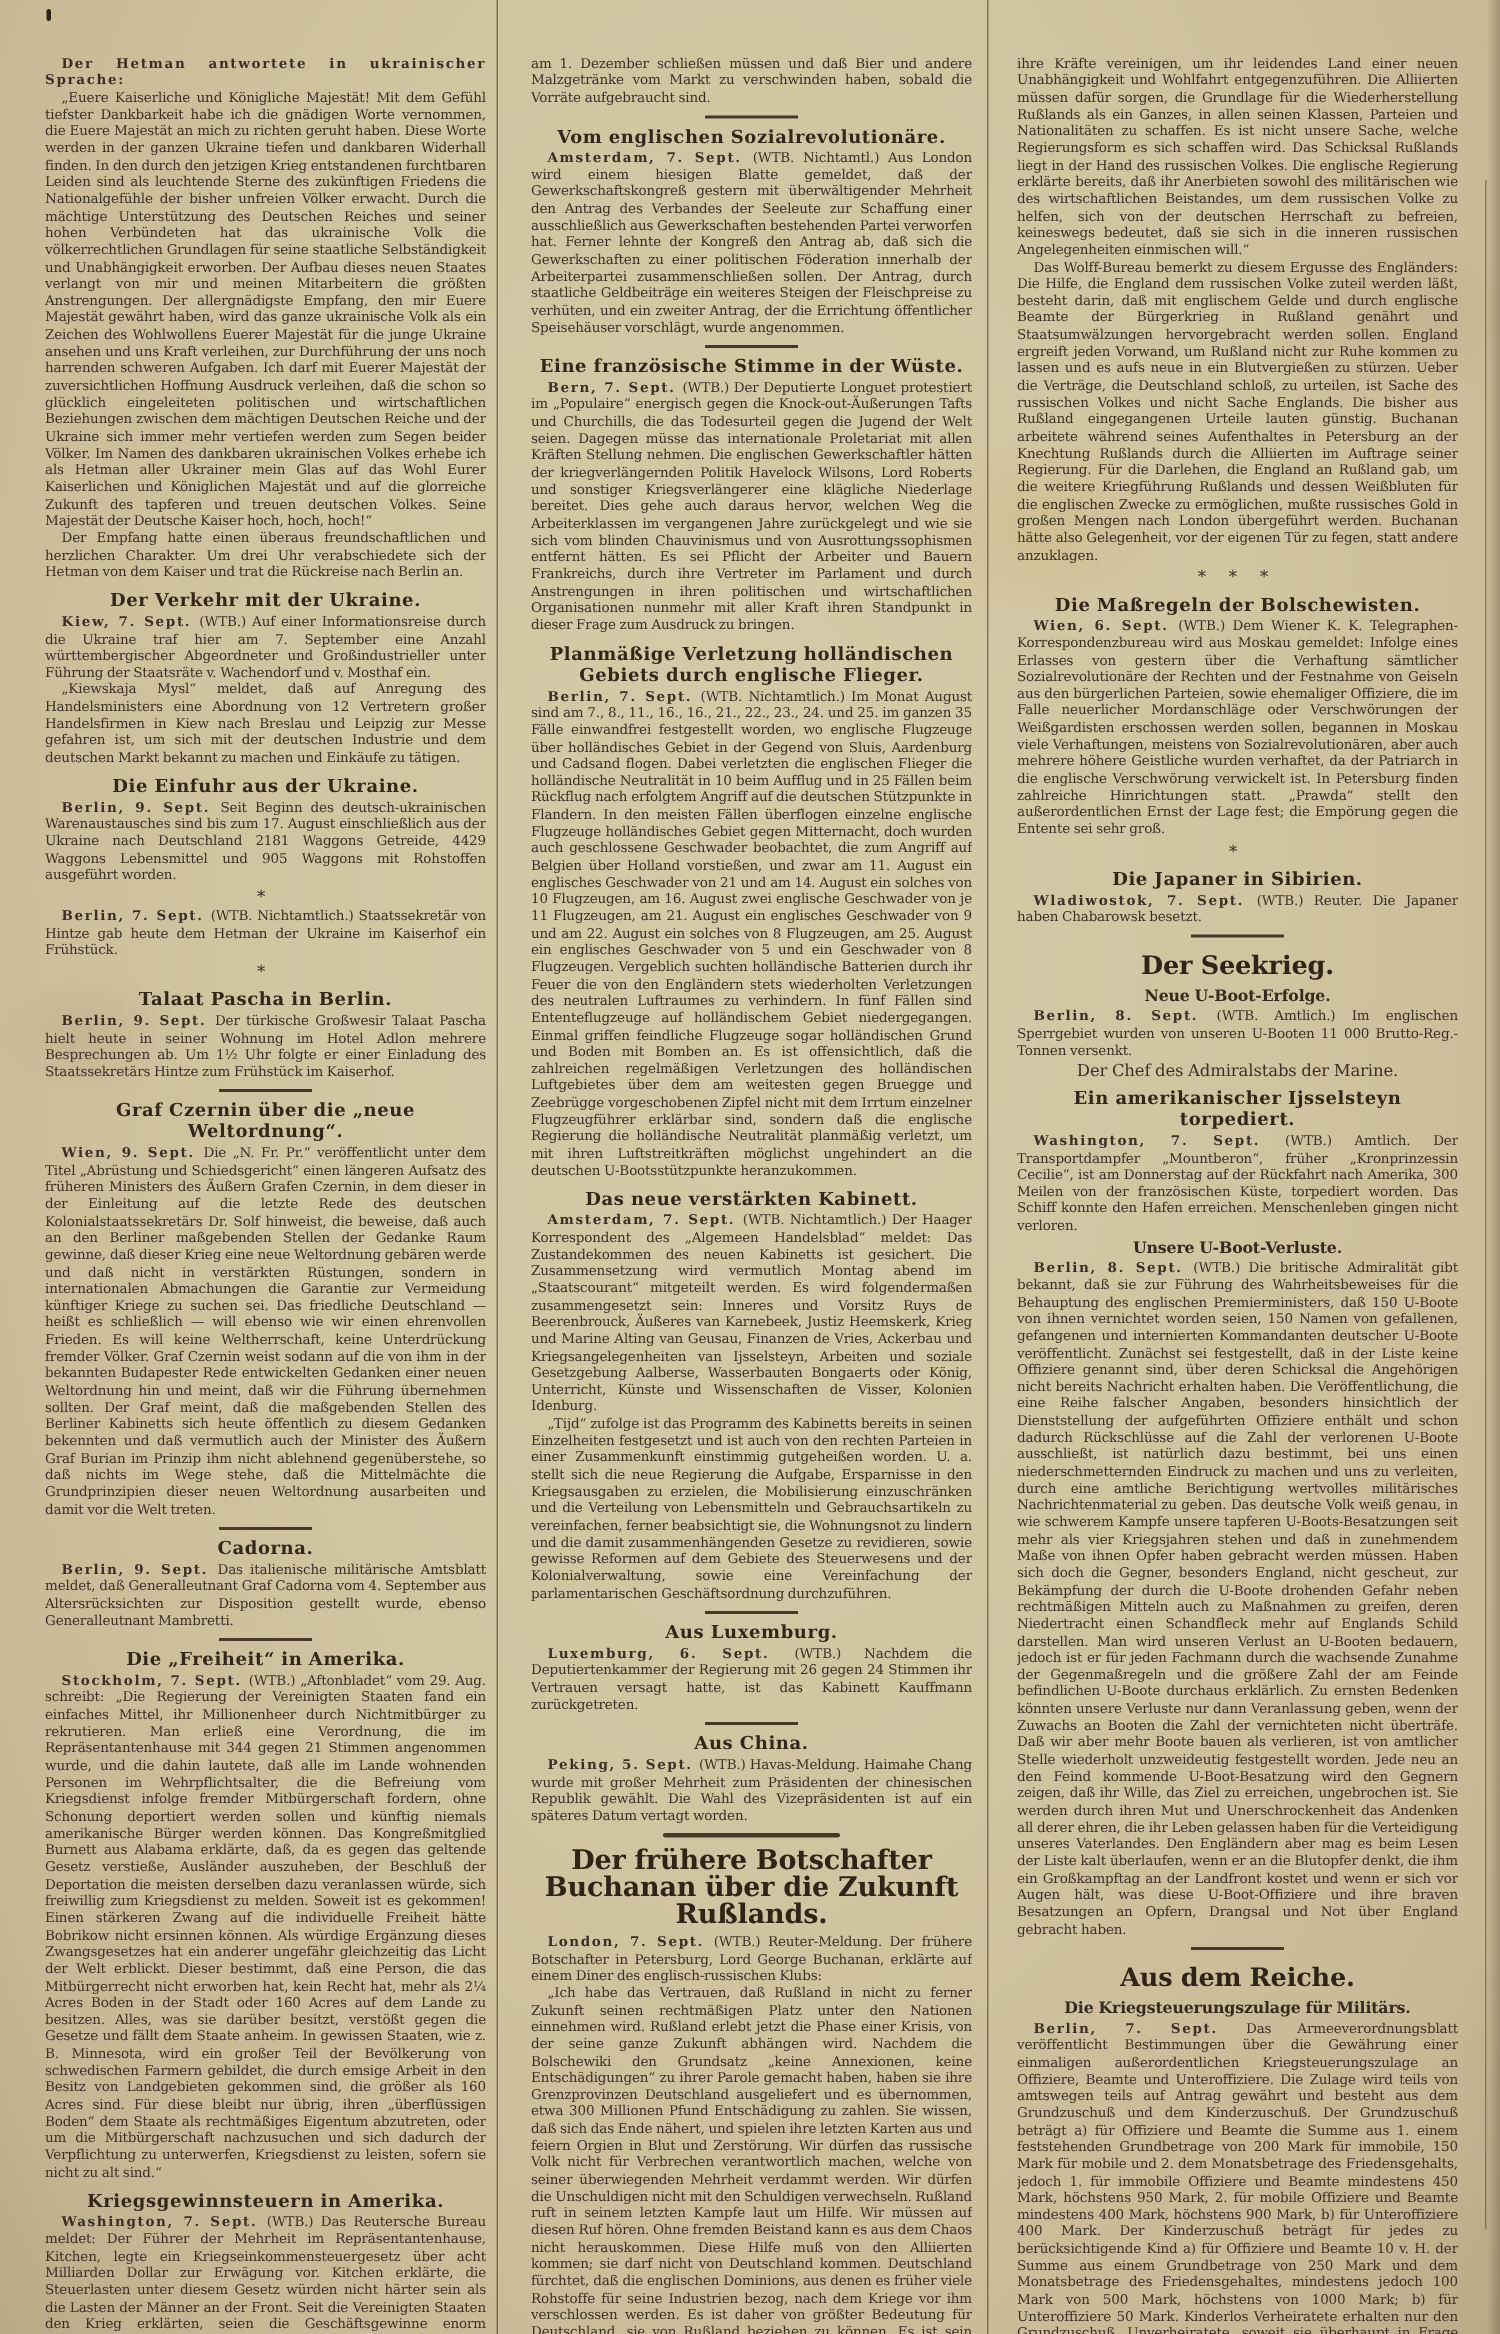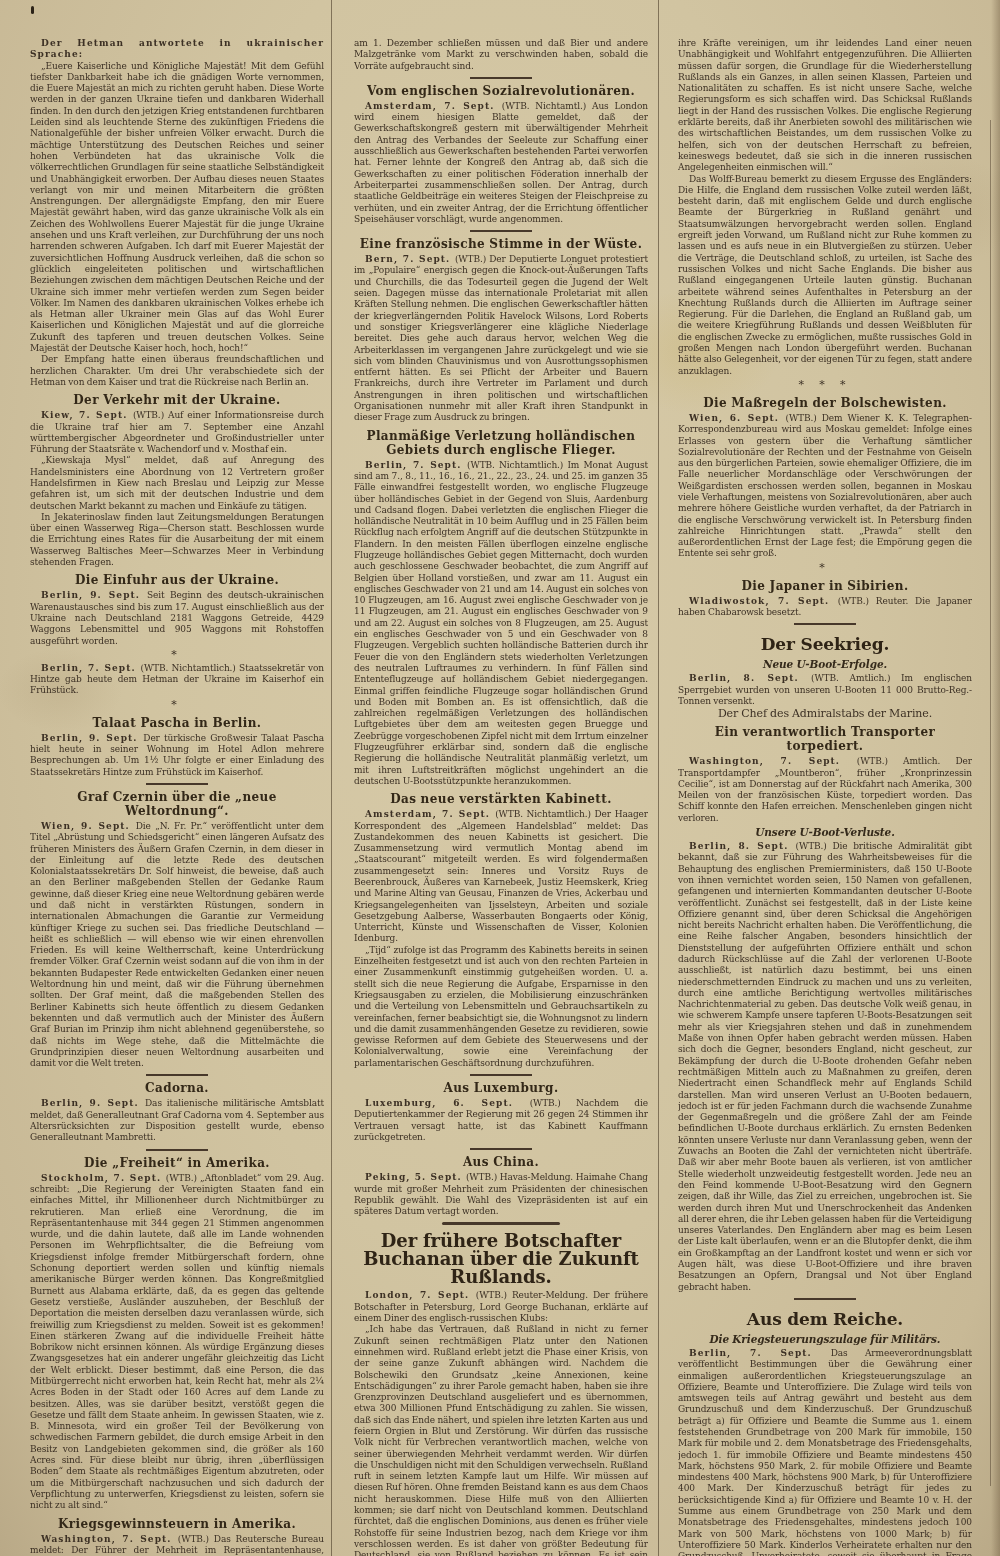--- a/index.html
+++ b/index.html
@@ -32,21 +32,21 @@
   .col p{margin:0;text-indent:11px;}
   .col p.noindent{text-indent:0;}
   .lead{font-weight:bold;letter-spacing:1.1px;}
   .h{font-weight:bold;text-align:center;font-size:12px;line-height:14px;
      letter-spacing:.4px;margin:5px 0 3px 0;color:#332818;text-indent:0;}
   .hmed{font-weight:bold;text-align:center;font-size:18px;line-height:18px;
      margin:7px 6px 4px 6px;color:#2f2416;text-indent:0;}
   .hbig{font-weight:bold;text-align:center;font-size:17px;line-height:22px;
      margin:8px 0 3px 0;color:#2f2416;text-indent:0;}
   .hsub{font-weight:bold;text-align:center;font-size:10.5px;line-height:13px;
-     margin:2px 0 2px 0;color:#352a1b;text-indent:0;font-style:italic;}
+     margin:2px 0 2px 0;color:#352a1b;text-indent:0;}
   .sig{text-align:center;font-size:11px;line-height:12px;margin:1px 0;text-indent:0;}
   .star{text-align:center;font-size:11px;line-height:12px;margin:2px 0;letter-spacing:6px;text-indent:0;}
   .rule{width:62px;height:2px;background:#47382a;margin:5px auto;}
   .rule.bold{width:118px;height:3px;border-radius:2px;}
 </style>
 </head>
 <body>
 
 <div class="page">
   <div class="speck"></div>
@@ -54,21 +54,20 @@
   <div class="colrule r2"></div>
   <div class="edge-right"></div>
   <div class="cols">
     <div class="col">
         <p class="p"><span class="lead">Der Hetman antwortete in ukrainischer Sprache: </span></p>
         <p class="p">„Euere Kaiserliche und Königliche Majestät! Mit dem Gefühl tiefster Dankbarkeit habe ich die gnädigen Worte vernommen, die Euere Majestät an mich zu richten geruht haben. Diese Worte werden in der ganzen Ukraine tiefen und dankbaren Widerhall finden. In den durch den jetzigen Krieg entstandenen furchtbaren Leiden sind als leuchtende Sterne des zukünftigen Friedens die Nationalgefühle der bisher unfreien Völker erwacht. Durch die mächtige Unterstützung des Deutschen Reiches und seiner hohen Verbündeten hat das ukrainische Volk die völkerrechtlichen Grundlagen für seine staatliche Selbständigkeit und Unabhängigkeit erworben. Der Aufbau dieses neuen Staates verlangt von mir und meinen Mitarbeitern die größten Anstrengungen. Der allergnädigste Empfang, den mir Euere Majestät gewährt haben, wird das ganze ukrainische Volk als ein Zeichen des Wohlwollens Euerer Majestät für die junge Ukraine ansehen und uns Kraft verleihen, zur Durchführung der uns noch harrenden schweren Aufgaben. Ich darf mit Euerer Majestät der zuversichtlichen Hoffnung Ausdruck verleihen, daß die schon so glücklich eingeleiteten politischen und wirtschaftlichen Beziehungen zwischen dem mächtigen Deutschen Reiche und der Ukraine sich immer mehr vertiefen werden zum Segen beider Völker. Im Namen des dankbaren ukrainischen Volkes erhebe ich als Hetman aller Ukrainer mein Glas auf das Wohl Eurer Kaiserlichen und Königlichen Majestät und auf die glorreiche Zukunft des tapferen und treuen deutschen Volkes. Seine Majestät der Deutsche Kaiser hoch, hoch, hoch!“</p>
         <p class="p">Der Empfang hatte einen überaus freundschaftlichen und herzlichen Charakter. Um drei Uhr verabschiedete sich der Hetman von dem Kaiser und trat die Rückreise nach Berlin an.</p>
         <div class="h">Der Verkehr mit der Ukraine.</div>
         <p class="p"><span class="lead">Kiew, 7. Sept. </span>(WTB.) Auf einer Informationsreise durch die Ukraine traf hier am 7. September eine Anzahl württembergischer Abgeordneter und Großindustrieller unter Führung der Staatsräte v. Wachendorf und v. Mosthaf ein.</p>
         <p class="p">„Kiewskaja Mysl“ meldet, daß auf Anregung des Handelsministers eine Abordnung von 12 Vertretern großer Handelsfirmen in Kiew nach Breslau und Leipzig zur Messe gefahren ist, um sich mit der deutschen Industrie und dem deutschen Markt bekannt zu machen und Einkäufe zu tätigen.</p>
-        <p class="p">In Jekaterinoslaw finden laut Zeitungsmeldungen Beratungen über einen Wasserweg Riga—Cherson statt. Beschlossen wurde die Errichtung eines Rates für die Ausarbeitung der mit einem Wasserweg Baltisches Meer—Schwarzes Meer in Verbindung stehenden Fragen.</p>
         <div class="h">Die Einfuhr aus der Ukraine.</div>
         <p class="p"><span class="lead">Berlin, 9. Sept. </span>Seit Beginn des deutsch-ukrainischen Warenaustausches sind bis zum 17. August einschließlich aus der Ukraine nach Deutschland 2181 Waggons Getreide, 4429 Waggons Lebensmittel und 905 Waggons mit Rohstoffen ausgeführt worden.</p>
         <div class="star">*</div>
         <p class="p"><span class="lead">Berlin, 7. Sept. </span>(WTB. Nichtamtlich.) Staatssekretär von Hintze gab heute dem Hetman der Ukraine im Kaiserhof ein Frühstück.</p>
         <div class="star">*</div>
         <div class="h">Talaat Pascha in Berlin.</div>
         <p class="p"><span class="lead">Berlin, 9. Sept. </span>Der türkische Großwesir Talaat Pascha hielt heute in seiner Wohnung im Hotel Adlon mehrere Besprechungen ab. Um 1½ Uhr folgte er einer Einladung des Staatssekretärs Hintze zum Frühstück im Kaiserhof.</p>
         <div class="rule"></div>
         <div class="h">Graf Czernin über die „neue Weltordnung“.</div>
         <p class="p"><span class="lead">Wien, 9. Sept. </span>Die „N. Fr. Pr.“ veröffentlicht unter dem Titel „Abrüstung und Schiedsgericht“ einen längeren Aufsatz des früheren Ministers des Äußern Grafen Czernin, in dem dieser in der Einleitung auf die letzte Rede des deutschen Kolonialstaatssekretärs Dr. Solf hinweist, die beweise, daß auch an den Berliner maßgebenden Stellen der Gedanke Raum gewinne, daß dieser Krieg eine neue Weltordnung gebären werde und daß nicht in verstärkten Rüstungen, sondern in internationalen Abmachungen die Garantie zur Vermeidung künftiger Kriege zu suchen sei. Das friedliche Deutschland — heißt es schließlich — will ebenso wie wir einen ehrenvollen Frieden. Es will keine Weltherrschaft, keine Unterdrückung fremder Völker. Graf Czernin weist sodann auf die von ihm in der bekannten Budapester Rede entwickelten Gedanken einer neuen Weltordnung hin und meint, daß wir die Führung übernehmen sollten. Der Graf meint, daß die maßgebenden Stellen des Berliner Kabinetts sich heute öffentlich zu diesem Gedanken bekennten und daß vermutlich auch der Minister des Äußern Graf Burian im Prinzip ihm nicht ablehnend gegenüberstehe, so daß nichts im Wege stehe, daß die Mittelmächte die Grundprinzipien dieser neuen Weltordnung ausarbeiten und damit vor die Welt treten.</p>
@@ -77,21 +76,21 @@
         <p class="p"><span class="lead">Berlin, 9. Sept. </span>Das italienische militärische Amtsblatt meldet, daß Generalleutnant Graf Cadorna vom 4. September aus Altersrücksichten zur Disposition gestellt wurde, ebenso Generalleutnant Mambretti.</p>
         <div class="rule"></div>
         <div class="h">Die „Freiheit“ in Amerika.</div>
         <p class="p"><span class="lead">Stockholm, 7. Sept. </span>(WTB.) „Aftonbladet“ vom 29. Aug. schreibt: „Die Regierung der Vereinigten Staaten fand ein einfaches Mittel, ihr Millionenheer durch Nichtmitbürger zu rekrutieren. Man erließ eine Verordnung, die im Repräsentantenhause mit 344 gegen 21 Stimmen angenommen wurde, und die dahin lautete, daß alle im Lande wohnenden Personen im Wehrpflichtsalter, die die Befreiung vom Kriegsdienst infolge fremder Mitbürgerschaft fordern, ohne Schonung deportiert werden sollen und künftig niemals amerikanische Bürger werden können. Das Kongreßmitglied Burnett aus Alabama erklärte, daß, da es gegen das geltende Gesetz verstieße, Ausländer auszuheben, der Beschluß der Deportation die meisten derselben dazu veranlassen würde, sich freiwillig zum Kriegsdienst zu melden. Soweit ist es gekommen! Einen stärkeren Zwang auf die individuelle Freiheit hätte Bobrikow nicht ersinnen können. Als würdige Ergänzung dieses Zwangsgesetzes hat ein anderer ungefähr gleichzeitig das Licht der Welt erblickt. Dieser bestimmt, daß eine Person, die das Mitbürgerrecht nicht erworben hat, kein Recht hat, mehr als 2¼ Acres Boden in der Stadt oder 160 Acres auf dem Lande zu besitzen. Alles, was sie darüber besitzt, verstößt gegen die Gesetze und fällt dem Staate anheim. In gewissen Staaten, wie z. B. Minnesota, wird ein großer Teil der Bevölkerung von schwedischen Farmern gebildet, die durch emsige Arbeit in den Besitz von Landgebieten gekommen sind, die größer als 160 Acres sind. Für diese bleibt nur übrig, ihren „überflüssigen Boden“ dem Staate als rechtmäßiges Eigentum abzutreten, oder um die Mitbürgerschaft nachzusuchen und sich dadurch der Verpflichtung zu unterwerfen, Kriegsdienst zu leisten, sofern sie nicht zu alt sind.“</p>
         <div class="h">Kriegsgewinnsteuern in Amerika.</div>
         <p class="p"><span class="lead">Washington, 7. Sept. </span>(WTB.) Das Reutersche Bureau meldet: Der Führer der Mehrheit im Repräsentantenhause, Kitchen, legte ein Kriegseinkommensteuergesetz über acht Milliarden Dollar zur Erwägung vor. Kitchen erklärte, die Steuerlasten unter diesem Gesetz würden nicht härter sein als die Lasten der Männer an der Front. Seit die Vereinigten Staaten den Krieg erklärten, seien die Geschäftsgewinne enorm vermehrt. Selbst nach Zahlung aller Steuern, die durch dieses Gesetz erhoben werden sollen, blieben immer noch anderthalb Milliarden zur Auszahlung von Dividenden. Es könne die Zeit kommen, wo hohe Verbrauchssteuern notwendig werden. Wenn sie kommen sollte, werde das amerikanische Volk gern alle Gewinne und alles nicht zum Leben erforderliche Einkommen abgeben, um den Krieg zu gewinnen.</p>
       </div>
     <div class="col">
         <p class="p noindent">am 1. Dezember schließen müssen und daß Bier und andere Malzgetränke vom Markt zu verschwinden haben, sobald die Vorräte aufgebraucht sind.</p>
         <div class="rule"></div>
-        <div class="h">Vom englischen Sozialrevolutionären.</div>
+        <div class="h">Vom englischen Sozialrevolutionäre.</div>
         <p class="p"><span class="lead">Amsterdam, 7. Sept. </span>(WTB. Nichtamtl.) Aus London wird einem hiesigen Blatte gemeldet, daß der Gewerkschaftskongreß gestern mit überwältigender Mehrheit den Antrag des Verbandes der Seeleute zur Schaffung einer ausschließlich aus Gewerkschaften bestehenden Partei verworfen hat. Ferner lehnte der Kongreß den Antrag ab, daß sich die Gewerkschaften zu einer politischen Föderation innerhalb der Arbeiterpartei zusammenschließen sollen. Der Antrag, durch staatliche Geldbeiträge ein weiteres Steigen der Fleischpreise zu verhüten, und ein zweiter Antrag, der die Errichtung öffentlicher Speisehäuser vorschlägt, wurde angenommen.</p>
         <div class="rule"></div>
         <div class="h">Eine französische Stimme in der Wüste.</div>
         <p class="p"><span class="lead">Bern, 7. Sept. </span>(WTB.) Der Deputierte Longuet protestiert im „Populaire“ energisch gegen die Knock-out-Äußerungen Tafts und Churchills, die das Todesurteil gegen die Jugend der Welt seien. Dagegen müsse das internationale Proletariat mit allen Kräften Stellung nehmen. Die englischen Gewerkschaftler hätten der kriegverlängernden Politik Havelock Wilsons, Lord Roberts und sonstiger Kriegsverlängerer eine klägliche Niederlage bereitet. Dies gehe auch daraus hervor, welchen Weg die Arbeiterklassen im vergangenen Jahre zurückgelegt und wie sie sich vom blinden Chauvinismus und von Ausrottungssophismen entfernt hätten. Es sei Pflicht der Arbeiter und Bauern Frankreichs, durch ihre Vertreter im Parlament und durch Anstrengungen in ihren politischen und wirtschaftlichen Organisationen nunmehr mit aller Kraft ihren Standpunkt in dieser Frage zum Ausdruck zu bringen.</p>
         <div class="h">Planmäßige Verletzung holländischen Gebiets durch englische Flieger.</div>
         <p class="p"><span class="lead">Berlin, 7. Sept. </span>(WTB. Nichtamtlich.) Im Monat August sind am 7., 8., 11., 16., 16., 21., 22., 23., 24. und 25. im ganzen 35 Fälle einwandfrei festgestellt worden, wo englische Flugzeuge über holländisches Gebiet in der Gegend von Sluis, Aardenburg und Cadsand flogen. Dabei verletzten die englischen Flieger die holländische Neutralität in 10 beim Aufflug und in 25 Fällen beim Rückflug nach erfolgtem Angriff auf die deutschen Stützpunkte in Flandern. In den meisten Fällen überflogen einzelne englische Flugzeuge holländisches Gebiet gegen Mitternacht, doch wurden auch geschlossene Geschwader beobachtet, die zum Angriff auf Belgien über Holland vorstießen, und zwar am 11. August ein englisches Geschwader von 21 und am 14. August ein solches von 10 Flugzeugen, am 16. August zwei englische Geschwader von je 11 Flugzeugen, am 21. August ein englisches Geschwader von 9 und am 22. August ein solches von 8 Flugzeugen, am 25. August ein englisches Geschwader von 5 und ein Geschwader von 8 Flugzeugen. Vergeblich suchten holländische Batterien durch ihr Feuer die von den Engländern stets wiederholten Verletzungen des neutralen Luftraumes zu verhindern. In fünf Fällen sind Ententeflugzeuge auf holländischem Gebiet niedergegangen. Einmal griffen feindliche Flugzeuge sogar holländischen Grund und Boden mit Bomben an. Es ist offensichtlich, daß die zahlreichen regelmäßigen Verletzungen des holländischen Luftgebietes über dem am weitesten gegen Bruegge und Zeebrügge vorgeschobenen Zipfel nicht mit dem Irrtum einzelner Flugzeugführer erklärbar sind, sondern daß die englische Regierung die holländische Neutralität planmäßig verletzt, um mit ihren Luftstreitkräften möglichst ungehindert an die deutschen U-Bootsstützpunkte heranzukommen.</p>
         <div class="h">Das neue verstärkten Kabinett.</div>
         <p class="p"><span class="lead">Amsterdam, 7. Sept. </span>(WTB. Nichtamtlich.) Der Haager Korrespondent des „Algemeen Handelsblad“ meldet: Das Zustandekommen des neuen Kabinetts ist gesichert. Die Zusammensetzung wird vermutlich Montag abend im „Staatscourant“ mitgeteilt werden. Es wird folgendermaßen zusammengesetzt sein: Inneres und Vorsitz Ruys de Beerenbrouck, Äußeres van Karnebeek, Justiz Heemskerk, Krieg und Marine Alting van Geusau, Finanzen de Vries, Ackerbau und Kriegsangelegenheiten van Ijsselsteyn, Arbeiten und soziale Gesetzgebung Aalberse, Wasserbauten Bongaerts oder König, Unterricht, Künste und Wissenschaften de Visser, Kolonien Idenburg.</p>
         <p class="p">„Tijd“ zufolge ist das Programm des Kabinetts bereits in seinen Einzelheiten festgesetzt und ist auch von den rechten Parteien in einer Zusammenkunft einstimmig gutgeheißen worden. U. a. stellt sich die neue Regierung die Aufgabe, Ersparnisse in den Kriegsausgaben zu erzielen, die Mobilisierung einzuschränken und die Verteilung von Lebensmitteln und Gebrauchsartikeln zu vereinfachen, ferner beabsichtigt sie, die Wohnungsnot zu lindern und die damit zusammenhängenden Gesetze zu revidieren, sowie gewisse Reformen auf dem Gebiete des Steuerwesens und der Kolonialverwaltung, sowie eine Vereinfachung der parlamentarischen Geschäftsordnung durchzuführen.</p>
         <div class="rule"></div>
@@ -112,21 +111,21 @@
         <div class="h">Die Maßregeln der Bolschewisten.</div>
         <p class="p"><span class="lead">Wien, 6. Sept. </span>(WTB.) Dem Wiener K. K. Telegraphen-Korrespondenzbureau wird aus Moskau gemeldet: Infolge eines Erlasses von gestern über die Verhaftung sämtlicher Sozialrevolutionäre der Rechten und der Festnahme von Geiseln aus den bürgerlichen Parteien, sowie ehemaliger Offiziere, die im Falle neuerlicher Mordanschläge oder Verschwörungen der Weißgardisten erschossen werden sollen, begannen in Moskau viele Verhaftungen, meistens von Sozialrevolutionären, aber auch mehrere höhere Geistliche wurden verhaftet, da der Patriarch in die englische Verschwörung verwickelt ist. In Petersburg finden zahlreiche Hinrichtungen statt. „Prawda“ stellt den außerordentlichen Ernst der Lage fest; die Empörung gegen die Entente sei sehr groß.</p>
         <div class="star">*</div>
         <div class="h">Die Japaner in Sibirien.</div>
         <p class="p"><span class="lead">Wladiwostok, 7. Sept. </span>(WTB.) Reuter. Die Japaner haben Chabarowsk besetzt.</p>
         <div class="rule"></div>
         <div class="hbig">Der Seekrieg.</div>
         <div class="hsub">Neue U-Boot-Erfolge.</div>
         <p class="p"><span class="lead">Berlin, 8. Sept. </span>(WTB. Amtlich.) Im englischen Sperrgebiet wurden von unseren U-Booten 11 000 Brutto-Reg.-Tonnen versenkt.</p>
         <div class="sig">Der Chef des Admiralstabs der Marine.</div>
-        <div class="h">Ein verantwortlich Transporter torpediert.</div>
+        <div class="h">Ein amerikanischer Ijsselsteyn torpediert.</div>
         <p class="p"><span class="lead">Washington, 7. Sept. </span>(WTB.) Amtlich. Der Transportdampfer „Mountberon“, früher „Kronprinzessin Cecilie“, ist am Donnerstag auf der Rückfahrt nach Amerika, 300 Meilen von der französischen Küste, torpediert worden. Das Schiff konnte den Hafen erreichen. Menschenleben gingen nicht verloren.</p>
         <div class="hsub">Unsere U-Boot-Verluste.</div>
         <p class="p"><span class="lead">Berlin, 8. Sept. </span>(WTB.) Die britische Admiralität gibt bekannt, daß sie zur Führung des Wahrheitsbeweises für die Behauptung des englischen Premierministers, daß 150 U-Boote von ihnen vernichtet worden seien, 150 Namen von gefallenen, gefangenen und internierten Kommandanten deutscher U-Boote veröffentlicht. Zunächst sei festgestellt, daß in der Liste keine Offiziere genannt sind, über deren Schicksal die Angehörigen nicht bereits Nachricht erhalten haben. Die Veröffentlichung, die eine Reihe falscher Angaben, besonders hinsichtlich der Dienststellung der aufgeführten Offiziere enthält und schon dadurch Rückschlüsse auf die Zahl der verlorenen U-Boote ausschließt, ist natürlich dazu bestimmt, bei uns einen niederschmetternden Eindruck zu machen und uns zu verleiten, durch eine amtliche Berichtigung wertvolles militärisches Nachrichtenmaterial zu geben. Das deutsche Volk weiß genau, in wie schwerem Kampfe unsere tapferen U-Boots-Besatzungen seit mehr als vier Kriegsjahren stehen und daß in zunehmendem Maße von ihnen Opfer haben gebracht werden müssen. Haben sich doch die Gegner, besonders England, nicht gescheut, zur Bekämpfung der durch die U-Boote drohenden Gefahr neben rechtmäßigen Mitteln auch zu Maßnahmen zu greifen, deren Niedertracht einen Schandfleck mehr auf Englands Schild darstellen. Man wird unseren Verlust an U-Booten bedauern, jedoch ist er für jeden Fachmann durch die wachsende Zunahme der Gegenmaßregeln und die größere Zahl der am Feinde befindlichen U-Boote durchaus erklärlich. Zu ernsten Bedenken könnten unsere Verluste nur dann Veranlassung geben, wenn der Zuwachs an Booten die Zahl der vernichteten nicht überträfe. Daß wir aber mehr Boote bauen als verlieren, ist von amtlicher Stelle wiederholt unzweideutig festgestellt worden. Jede neu an den Feind kommende U-Boot-Besatzung wird den Gegnern zeigen, daß ihr Wille, das Ziel zu erreichen, ungebrochen ist. Sie werden durch ihren Mut und Unerschrockenheit das Andenken all derer ehren, die ihr Leben gelassen haben für die Verteidigung unseres Vaterlandes. Den Engländern aber mag es beim Lesen der Liste kalt überlaufen, wenn er an die Blutopfer denkt, die ihm ein Großkampftag an der Landfront kostet und wenn er sich vor Augen hält, was diese U-Boot-Offiziere und ihre braven Besatzungen an Opfern, Drangsal und Not über England gebracht haben.</p>
         <div class="rule"></div>
         <div class="hbig">Aus dem Reiche.</div>
         <div class="hsub">Die Kriegsteuerungszulage für Militärs.</div>
         <p class="p"><span class="lead">Berlin, 7. Sept. </span>Das Armeeverordnungsblatt veröffentlicht Bestimmungen über die Gewährung einer einmaligen außerordentlichen Kriegsteuerungszulage an Offiziere, Beamte und Unteroffiziere. Die Zulage wird teils von amtswegen teils auf Antrag gewährt und besteht aus dem Grundzuschuß und dem Kinderzuschuß. Der Grundzuschuß beträgt a) für Offiziere und Beamte die Summe aus 1. einem feststehenden Grundbetrage von 200 Mark für immobile, 150 Mark für mobile und 2. dem Monatsbetrage des Friedensgehalts, jedoch 1. für immobile Offiziere und Beamte mindestens 450 Mark, höchstens 950 Mark, 2. für mobile Offiziere und Beamte mindestens 400 Mark, höchstens 900 Mark, b) für Unteroffiziere 400 Mark. Der Kinderzuschuß beträgt für jedes zu berücksichtigende Kind a) für Offiziere und Beamte 10 v. H. der Summe aus einem Grundbetrage von 250 Mark und dem Monatsbetrage des Friedensgehaltes, mindestens jedoch 100 Mark von 500 Mark, höchstens von 1000 Mark; b) für Unteroffiziere 50 Mark. Kinderlos Verheiratete erhalten nur den Grundzuschuß, Unverheiratete, soweit sie überhaupt in Frage kommen, 70 v. H. des Grundzuschusses.</p>
       </div>
   </div>
 </div>

